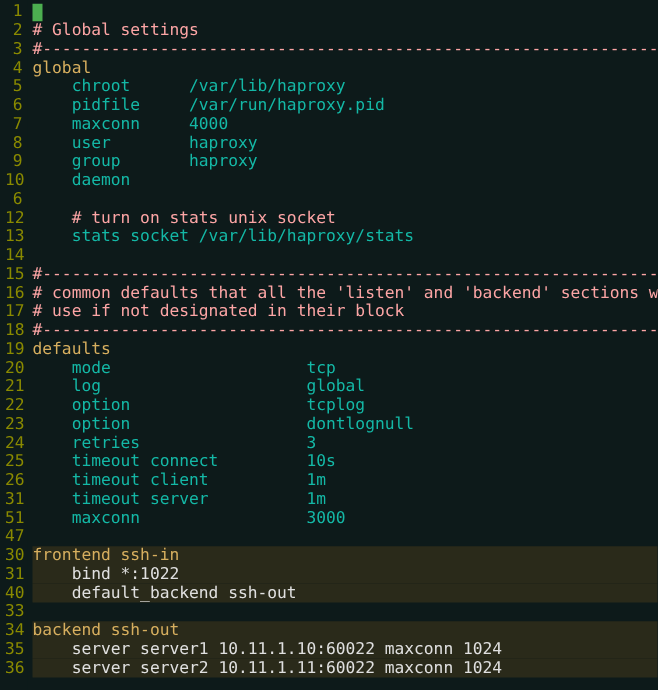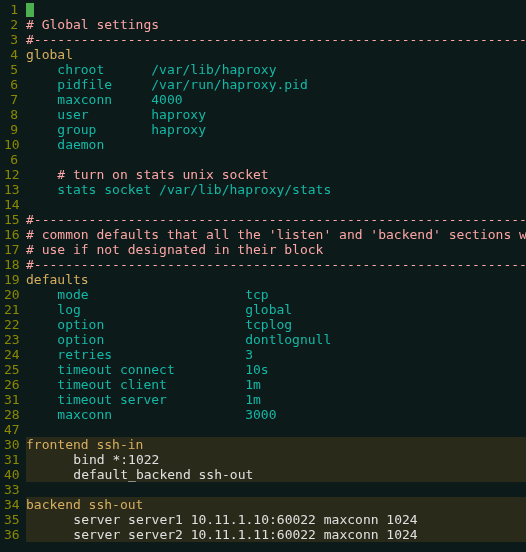--- a/index.html
+++ b/index.html
@@ -29,21 +29,21 @@
     padding: 2px 0 0 4px;
     white-space: pre;
     color: #888;
   }
   .ln { height: 15px; }
   .code .ln { white-space: pre; }
   .comment-text { color: #fca5a5; }
   .section-kw { color: #d7af5f; margin-top: 15px; }
   .key { color: #14b8a6; }
   .frontend-line { background: #2a2a1a; color: #d7af5f; }
-  .frontend-key { color: #e0e0e0; margin-left: 16px; }
+  .frontend-key { color: #e0e0e0; }
   .cursor {
     display: inline-block;
     background: #4caf50;
     color: #000;
     width: 8px;
     height: 14px;
     vertical-align: text-bottom;
   }
   .hl-bg { display: inline-block; width: 100%; }
 </style>
@@ -72,21 +72,21 @@
       <div class="ln">18</div>
       <div class="ln">19</div>
       <div class="ln">20</div>
       <div class="ln">21</div>
       <div class="ln">22</div>
       <div class="ln">23</div>
       <div class="ln">24</div>
       <div class="ln">25</div>
       <div class="ln">26</div>
       <div class="ln">31</div>
-      <div class="ln">28</div>
+      <div class="ln">51</div>
       <div class="ln">47</div>
       <div class="ln">30</div>
       <div class="ln">31</div>
       <div class="ln">40</div>
       <div class="ln">33</div>
       <div class="ln">34</div>
       <div class="ln">35</div>
       <div class="ln">36</div>
     </div>
   <div class="code" id="code"><div class="ln"><span class="cursor"></span></div><div class="ln"><span class="comment-text"># Global settings</span></div><div class="ln"><span class="comment-text">#---------------------------------------------------------------------</span></div><div class="ln"><span class="section-kw">global</span></div><div class="ln"><span class="key">    chroot      /var/lib/haproxy</span></div><div class="ln"><span class="key">    pidfile     /var/run/haproxy.pid</span></div><div class="ln"><span class="key">    maxconn     4000</span></div><div class="ln"><span class="key">    user        haproxy</span></div><div class="ln"><span class="key">    group       haproxy</span></div><div class="ln"><span class="key">    daemon</span></div><div class="ln"></div><div class="ln">    <span class="comment-text"># turn on stats unix socket</span></div><div class="ln"><span class="key">    stats socket /var/lib/haproxy/stats</span></div><div class="ln"></div><div class="ln"><span class="comment-text">#---------------------------------------------------------------------</span></div><div class="ln"><span class="comment-text"># common defaults that all the 'listen' and 'backend' sections will</span></div><div class="ln"><span class="comment-text"># use if not designated in their block</span></div><div class="ln"><span class="comment-text">#---------------------------------------------------------------------</span></div><div class="ln"><span class="section-kw">defaults</span></div><div class="ln"><span class="key">    mode                    tcp</span></div><div class="ln"><span class="key">    log                     global</span></div><div class="ln"><span class="key">    option                  tcplog</span></div><div class="ln"><span class="key">    option                  dontlognull</span></div><div class="ln"><span class="key">    retries                 3</span></div><div class="ln"><span class="key">    timeout connect         10s</span></div><div class="ln"><span class="key">    timeout client          1m</span></div><div class="ln"><span class="key">    timeout server          1m</span></div><div class="ln"><span class="key">    maxconn                 3000</span></div><div class="ln"></div><div class="ln"><span class="hl-bg frontend-line"><span class="section-kw">frontend ssh-in</span></span></div><div class="ln"><span class="hl-bg frontend-line"><span class="frontend-key">    bind *:1022</span></span></div><div class="ln"><span class="hl-bg frontend-line"><span class="frontend-key">    default_backend ssh-out</span></span></div><div class="ln"></div><div class="ln"><span class="hl-bg frontend-line"><span class="section-kw">backend ssh-out</span></span></div><div class="ln"><span class="hl-bg frontend-line"><span class="frontend-key">    server server1 10.11.1.10:60022 maxconn 1024</span></span></div><div class="ln"><span class="hl-bg frontend-line"><span class="frontend-key">    server server2 10.11.1.11:60022 maxconn 1024</span></span></div></div>

